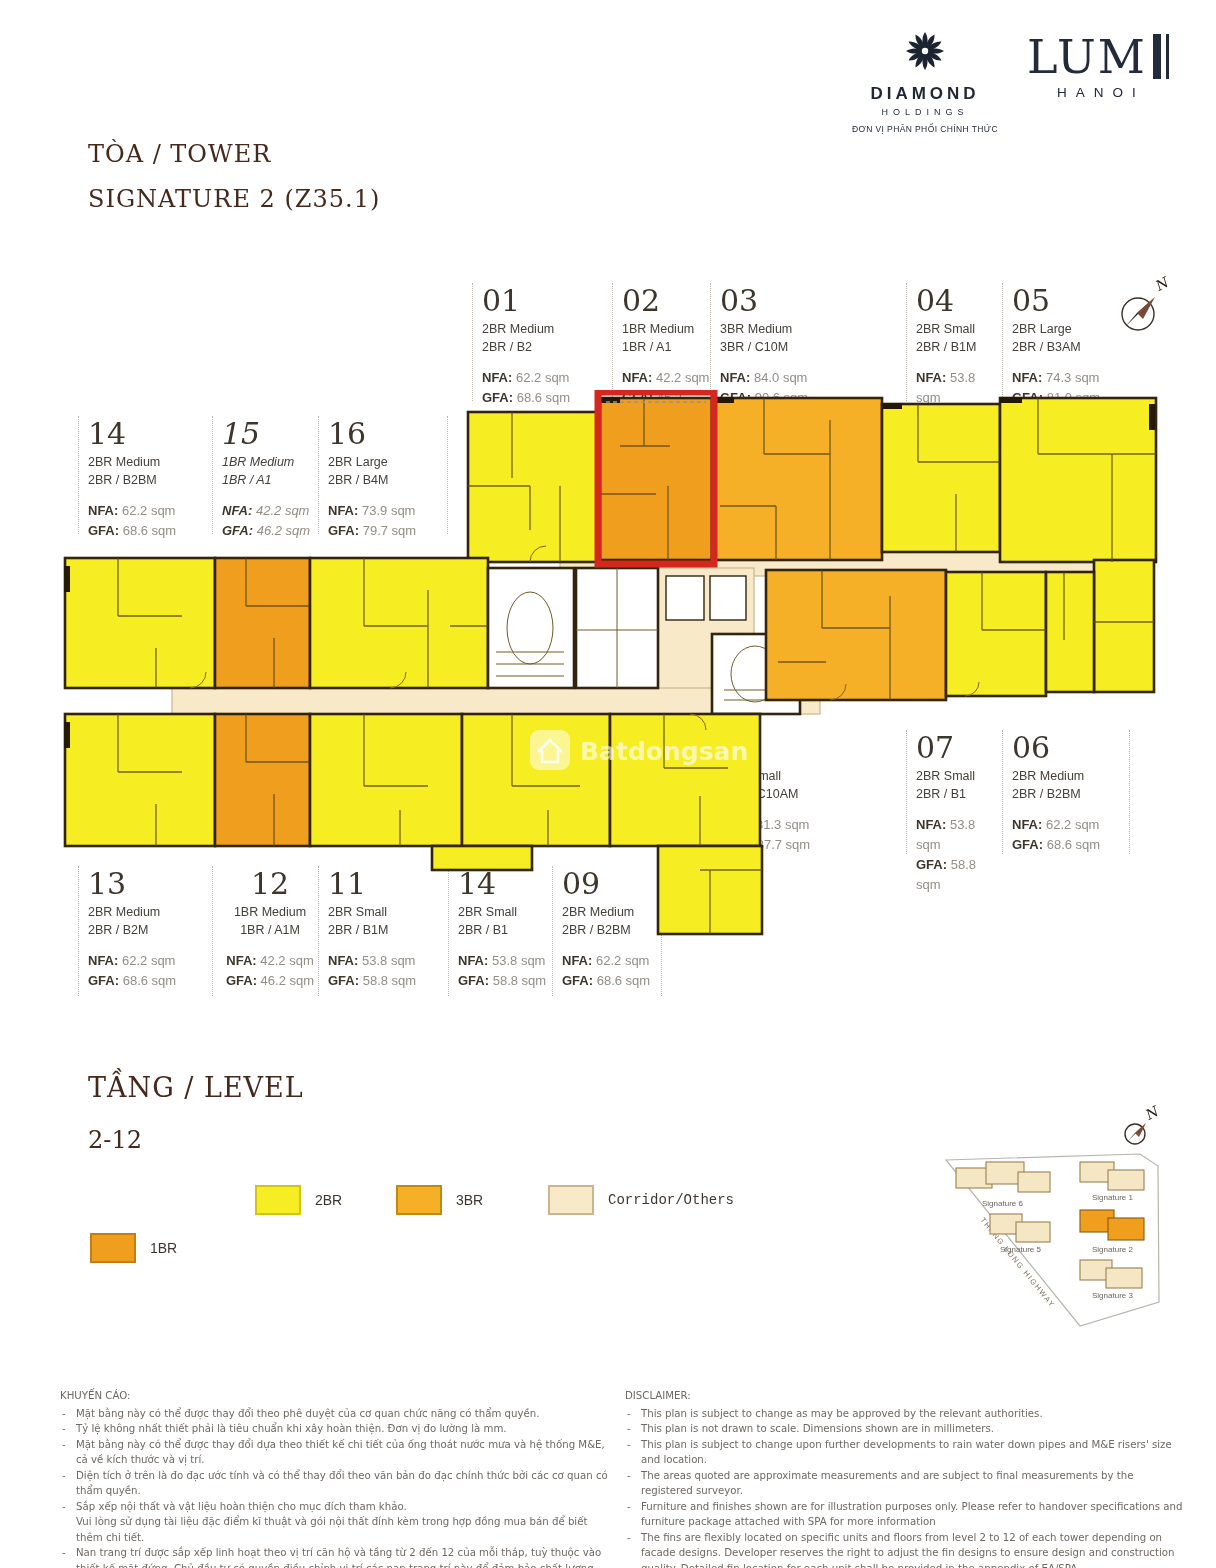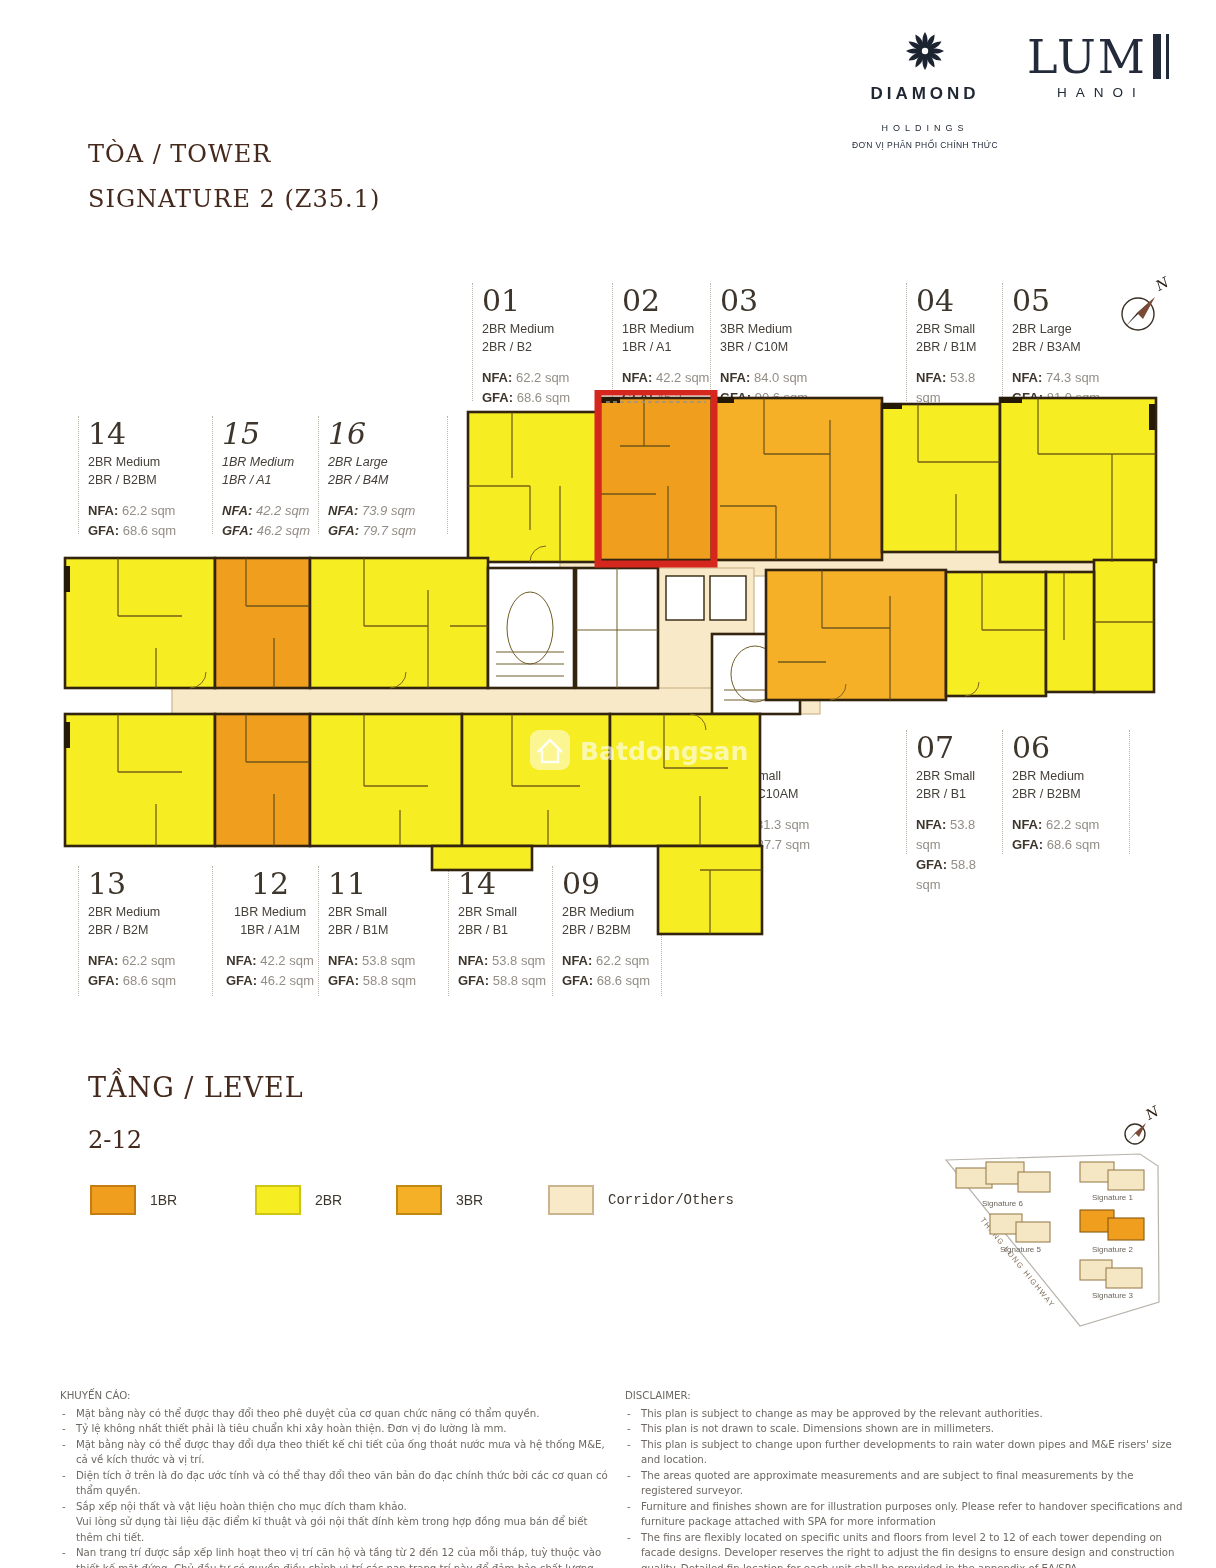--- a/index.html
+++ b/index.html
@@ -2,21 +2,21 @@
 <html style="--c-1br: #F09E1E; --c-2br: #F6ED22; --c-3br: #F5B028; --c-cor: #F8E9C8; --c-hl: #D5271D;"><head>
 <meta charset="utf-8">
 <style>
   html,body{margin:0;padding:0;background:#e8e8e8;}
   .page{position:relative;width:1216px;height:1568px;background:#ffffff;margin:0 auto;overflow:hidden;
         font-family:"Liberation Sans",sans-serif;}
 
   
   .logo-diamond{position:absolute;left:840px;top:26px;width:170px;text-align:center;color:#1f2733;}
   .logo-diamond .dn{font-size:17px;font-weight:bold;letter-spacing:4px;margin-top:4px;}
-  .logo-diamond .dh{font-size:9px;letter-spacing:5px;margin-top:19px;}
+  .logo-diamond .dh{font-size:9px;letter-spacing:5px;margin-top:3px;}
   .logo-diamond .dt{font-size:8.5px;letter-spacing:.4px;margin-top:7px;color:#232b3b;}
   .logo-lumi{position:absolute;left:1012px;top:34px;width:172px;text-align:center;color:#232b3b;}
   .logo-lumi .lm{font-family:"DejaVu Serif",serif;font-size:46px;line-height:1;display:inline-block;vertical-align:top;letter-spacing:2px;}
   .lumi-bars{display:inline-flex;gap:5px;margin-left:6px;height:46px;align-items:flex-start;vertical-align:top;}
   .lumi-bars .b1{width:8px;height:45px;background:#232b3b;}
   .lumi-bars .b2{width:3px;height:45px;background:#232b3b;}
   .logo-lumi .hc{font-size:13.5px;letter-spacing:9px;margin-top:5px;padding-left:6px;}
 
   .title{position:absolute;left:88px;top:140px;font-family:"DejaVu Serif",serif;color:#44291c;}
   .title .t1{font-size:24px;letter-spacing:1px;}
@@ -185,21 +185,21 @@
       </div>
       <div class="unit-cell" style="left: 212px; top: 416px; width: 106px; height: 118px; font-style: italic;">
         <div class="u-num">15</div>
         <div class="u-type">1BR Medium</div>
         <div class="u-code">1BR / A1</div>
         <div class="u-areas">
           <div><span class="u-k">NFA:</span> <span class="u-v">42.2 sqm</span></div>
           <div><span class="u-k">GFA:</span> <span class="u-v">46.2 sqm</span></div>
         </div>
       </div>
-      <div class="unit-cell sep-right" style="left: 318px; top: 416px; width: 130px; height: 118px; font-style: italic;">
+      <div class="unit-cell sep-right" style="left: 318px; top: 416px; width: 130px; height: 118px;">
         <div class="u-num">16</div>
         <div class="u-type">2BR Large</div>
         <div class="u-code">2BR / B4M</div>
         <div class="u-areas">
           <div><span class="u-k">NFA:</span> <span class="u-v">73.9 sqm</span></div>
           <div><span class="u-k">GFA:</span> <span class="u-v">79.7 sqm</span></div>
         </div>
       </div>
       <div class="unit-cell" style="left: 712px; top: 730px; width: 194px; height: 124px;">
         <div class="u-num">08</div>
@@ -366,21 +366,21 @@
     <g transform="translate(470,340)">
       <rect class="wm-rect" x="0" y="0" width="40" height="40" rx="9"></rect>
       <path class="wm-house" d="M8,22 L20,10 L32,22 M12,20 V32 H28 V20"></path>
       <text class="wm-text" x="50" y="30">Batdongsan</text>
     </g>
   </svg>
 
   <div class="level-h">TẦNG / LEVEL</div>
   <div class="level-r">2-12</div>
   <div id="legend">
-      <div class="lg-item" style="left: 90px; top: 1185px; align-items: center;">
+      <div class="lg-item" style="left: 90px; top: 1233px; align-items: center;">
         <span class="lg-sw" style="background:#F09E1E;border-color:#C57D12;"></span>
         <span class="lg-lb">1BR</span>
       </div>
       <div class="lg-item" style="left: 244px; top: 1185px; padding-left: 11px;">
         <span class="lg-sw" style="background:#F6ED22;border-color:#CFC515;"></span>
         <span class="lg-lb">2BR</span>
       </div>
       <div class="lg-item" style="left: 396px; top: 1185px;">
         <span class="lg-sw" style="background:#F5B028;border-color:#C08A10;"></span>
         <span class="lg-lb">3BR</span>

